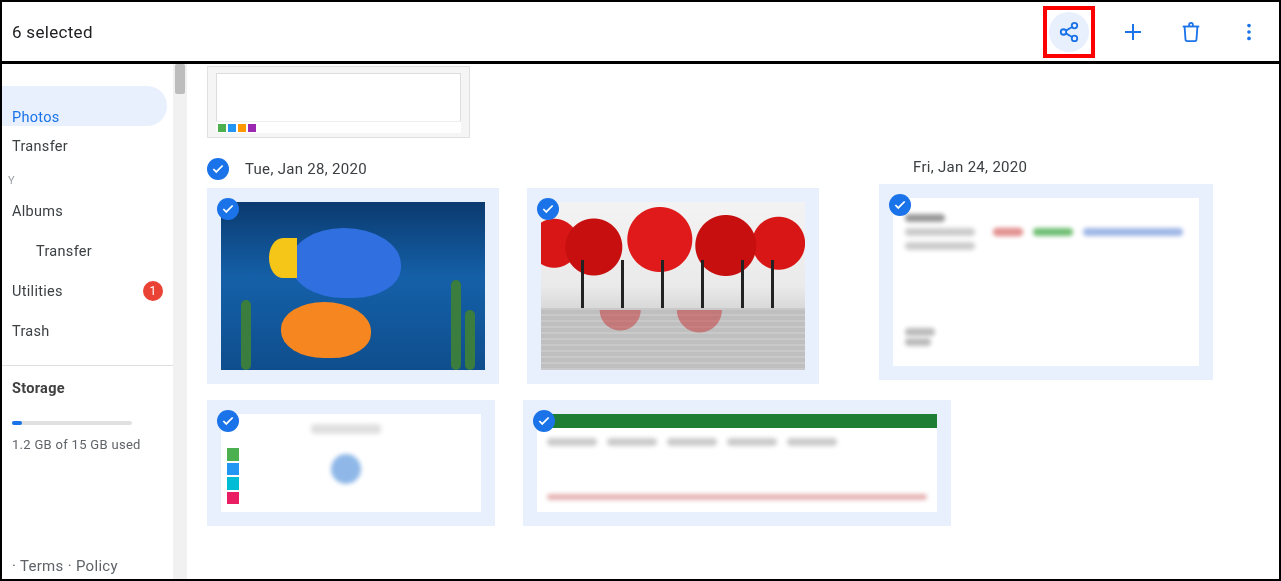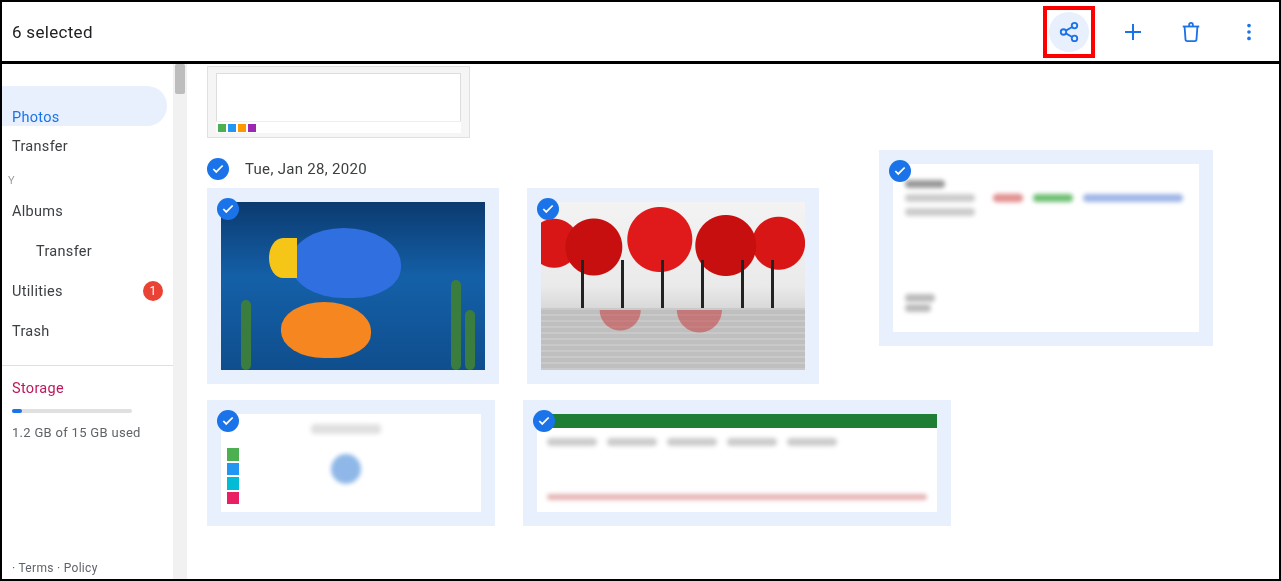--- a/index.html
+++ b/index.html
@@ -22,25 +22,25 @@
   .scroll-track { position: absolute; right: 0; top: 0; bottom: 0; width: 14px; background: #f1f1f1; }
   .scroll-thumb { position: absolute; top: 0; left: 2px; width: 10px; height: 30px; background: #bdbdbd; border-radius: 2px; }
   .nav { padding-top: 22px; flex: 1; }
   .nav-item { height: 40px; display: flex; align-items: center; padding-left: 10px; font-size: 14.5px; color: #3c4043; border-radius: 0 20px 20px 0; margin-right: 20px; cursor: pointer; letter-spacing: 0.3px; position: relative; }
   .nav-item.active { background: #e8f0fe; color: #1a73e8; align-items: flex-end; }
   .nav-item.indent { padding-left: 34px; }
   .nav-label-y { font-size: 11px; color: #9aa0a6; padding-left: 6px; margin-top: 8px; margin-bottom: 4px; letter-spacing: 0.3px; }
   .badge { position: absolute; right: 4px; width: 20px; height: 20px; border-radius: 50%; background: #ea4335; color: #fff; font-size: 12px; display: flex; align-items: center; justify-content: center; }
   .sep { border-top: 1px solid #e0e0e0; margin: 14px 14px 14px 0; }
   .storage { padding-left: 10px; }
-  .storage .title { font-size: 14.5px; color: #be185d; margin-bottom: 12px; letter-spacing: 0.3px; }
+  .storage .title { font-size: 14.5px; color: #404040; margin-bottom: 24px; letter-spacing: 0.3px; font-weight: bold; }
   .storage-bar { width: 120px; height: 4px; background: #e0e0e0; border-radius: 2px; margin-bottom: 12px; position: relative; }
   .storage-fill { position: absolute; left: 0; top: 0; height: 4px; background: #1a73e8; border-radius: 2px; width: 10px; }
   .storage .detail { font-size: 13px; color: #5f6368; letter-spacing: 0.3px; }
-  .footer-links { padding-left: 10px; font-size: 12px; color: #5f6368; margin-top: auto; padding-bottom: 4px; letter-spacing: 0.3px; }
+  .footer-links { padding-left: 10px; font-size: 15px; color: #5f6368; margin-top: auto; padding-bottom: 4px; letter-spacing: 0.3px; }
 
   
   .main { flex: 1; overflow: auto; padding: 2px 20px 0 20px; }
   .partial-thumb { width: 263px; height: 72px; background: #f5f5f5; border: 1px solid #e0e0e0; margin-bottom: 12px; position: relative; overflow: hidden; }
   .partial-inner { position:absolute; inset:6px 8px; background:#fff; border:1px solid #ddd; }
   .partial-bar { position:absolute; left:8px; right:8px; bottom:4px; height:12px; background:#fff; border-top:1px solid #eee; display:flex; align-items:center; }
   .partial-dot { width:8px; height:8px; margin-left:2px; }
 
   .date-row { display: flex; align-items: center; gap: 16px; margin: 8px 0 8px 0; }
   .date-check { width: 22px; height: 22px; border-radius: 50%; display: flex; align-items: center; justify-content: center; flex-shrink: 0; }
@@ -221,20 +221,23 @@
               <span class="chk">
                   <svg width="14" height="14" viewBox="0 0 24 24" fill="none" stroke="#fff" stroke-width="3">
                     <polyline points="4 12 9 17 20 6"></polyline>
                   </svg>
                 </span>
             </div>
           </div>
         </div>
 
         <div>
+          <div class="date-row" style="margin-left:34px;">
+            <span class="date-text">Fri, Jan 24, 2020</span>
+          </div>
           <div class="grid">
             <div class="thumb">
               <div class="docthumb mid">
                 <div class="bline" style="top:16px;left:12px;width:40px;background:#999"></div>
                 <div class="bline" style="top:30px;left:12px;width:70px;background:#ccc"></div>
                 <div class="bline" style="top:30px;left:100px;width:30px;background:#e39696;border:1px solid #d66"></div>
                 <div class="bline" style="top:30px;left:140px;width:40px;background:#6fbf73"></div>
                 <div class="bline" style="top:30px;left:190px;width:100px;background:#9fb6e6"></div>
                 <div class="bline" style="top:44px;left:12px;width:70px;background:#ccc"></div>
                 <div class="bline" style="top:130px;left:12px;width:30px;background:#bbb"></div>

